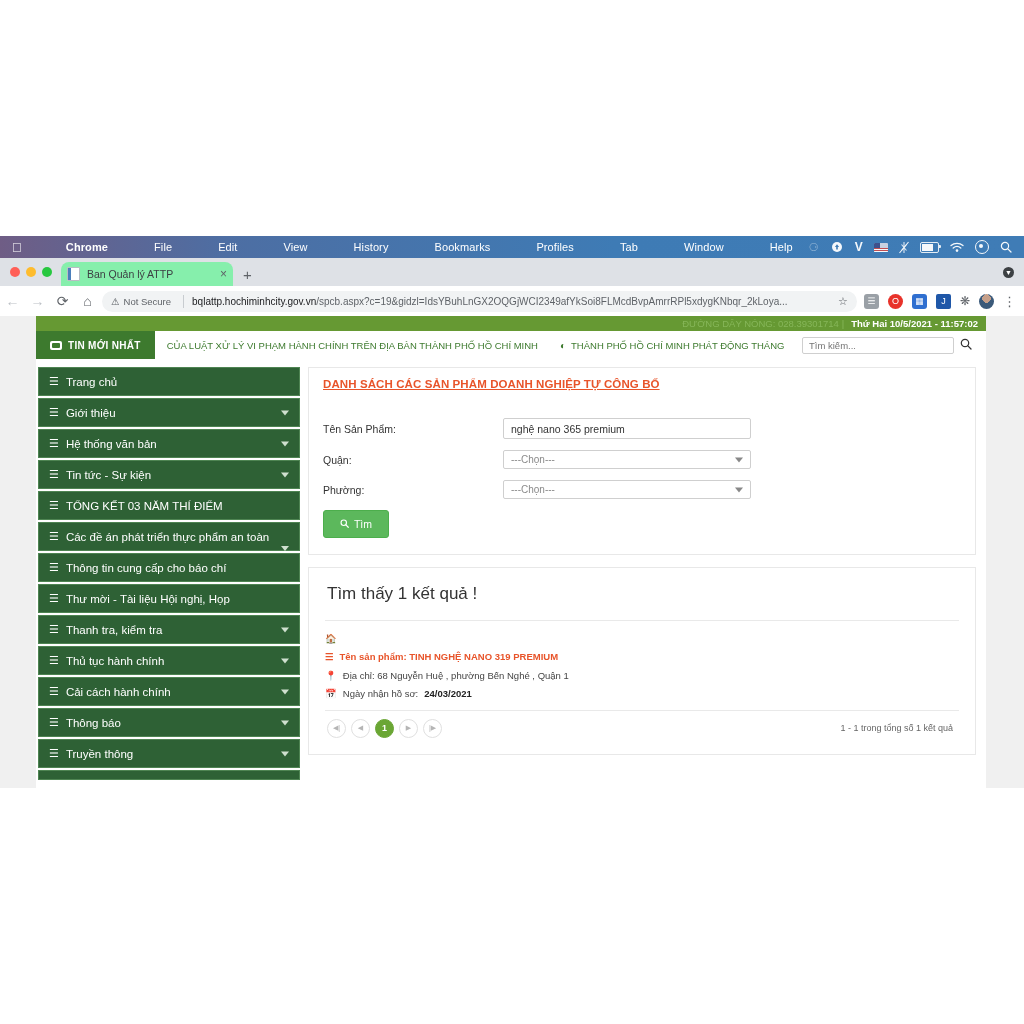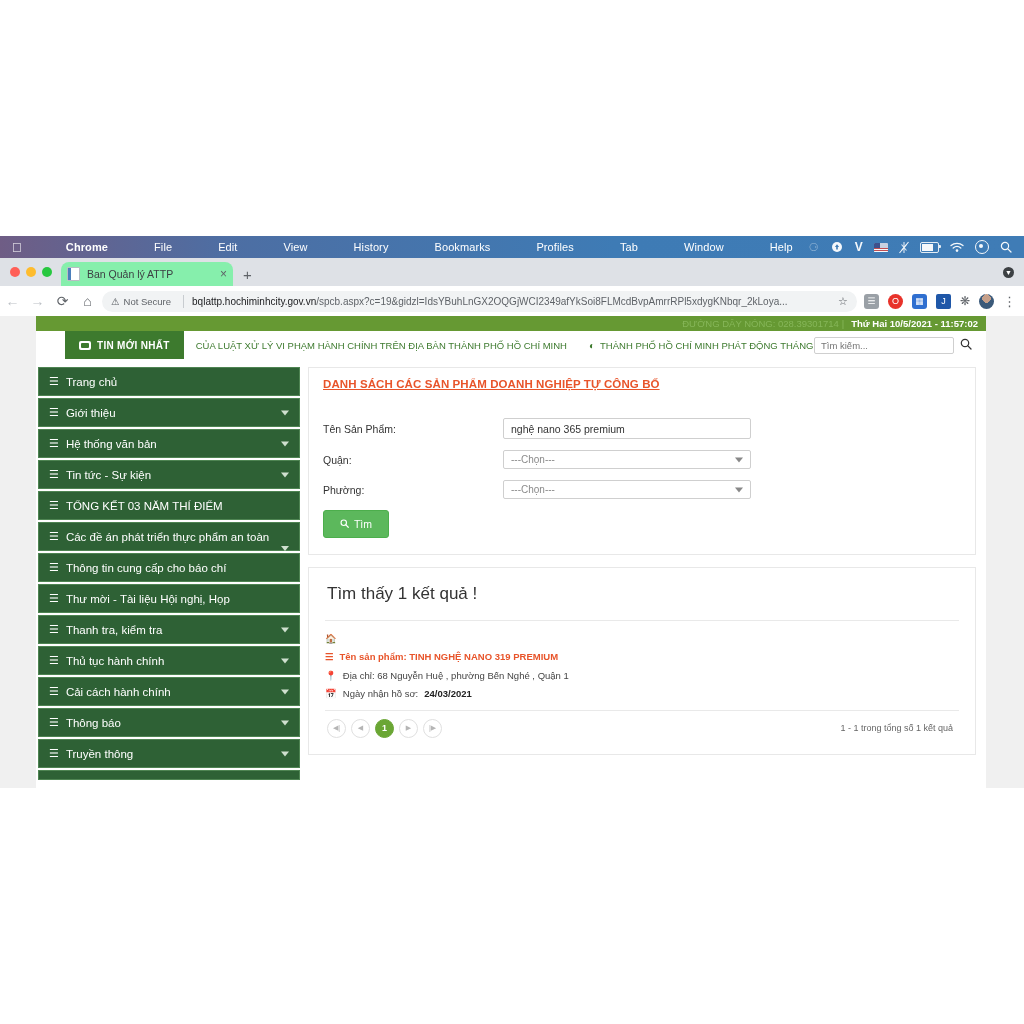--- a/index.html
+++ b/index.html
@@ -88,36 +88,36 @@
   
   .hotline {
     height: 15px; background: #669933; color: #fff;
     display: flex; align-items: center; justify-content: flex-end;
     font-size: 9.5px; padding-right: 8px; box-sizing: border-box;
   }
   .hotline .hl-left { color: #86b659; }
   .hotline .hl-date { font-weight: bold; margin-left: 4px; }
 
   
-  .tickerbar { height: 28px; display: flex; align-items: stretch; background: #fff; margin-left: 29px; }
+  .tickerbar { height: 28px; display: flex; align-items: stretch; background: #fff; }
   .ticker-label {
     background: #3d7a2e; color: #fff; font-size: 10px; font-weight: bold;
     display: flex; align-items: center; gap: 6px; padding: 0 14px;
     letter-spacing: .3px; white-space: nowrap;
   }
   .ticker-label .tvicon { width: 12px; height: 9px; background:#fff; border-radius:2px; position:relative;}
   .ticker-label .tvicon:after{content:"";position:absolute;left:2px;top:2px;width:8px;height:5px;background:#3d7a2e;border-radius:1px;}
   .ticker-items { display: flex; align-items: center; flex: 1; overflow: hidden; padding-left: 12px; gap: 22px;}
   .ticker-items .ti { font-size: 9.5px; color: #3d7a2e; white-space: nowrap; display:flex;align-items:center;gap:5px;}
   .ticker-items .ti .bullet{ font-size:10px; }
   .ticker-search {
     display: flex; align-items: center; gap: 6px; padding-right: 14px; flex: none;
   }
   .ticker-search input {
-    width: 140px; height: 17px; border: 1px solid #cfcfcf; border-radius: 2px;
+    width: 152px; height: 17px; border: 1px solid #cfcfcf; border-radius: 2px;
     font-size: 9.5px; padding: 0 6px; color: #666; box-sizing: border-box;
     font-family: "Liberation Sans", sans-serif; background:#fff;
   }
   .ticker-search .sic { font-size: 12px; color: #444; }
 
   
   .body-cols { display: flex; align-items: flex-start; padding: 8px 0 0 0; gap: 8px; }
   .sidebar { width: 262px; flex: none; margin-left: 2px; }
   .menu-item {
     background: #2e6135; color: #fff; border: 1px solid #4e8452;

